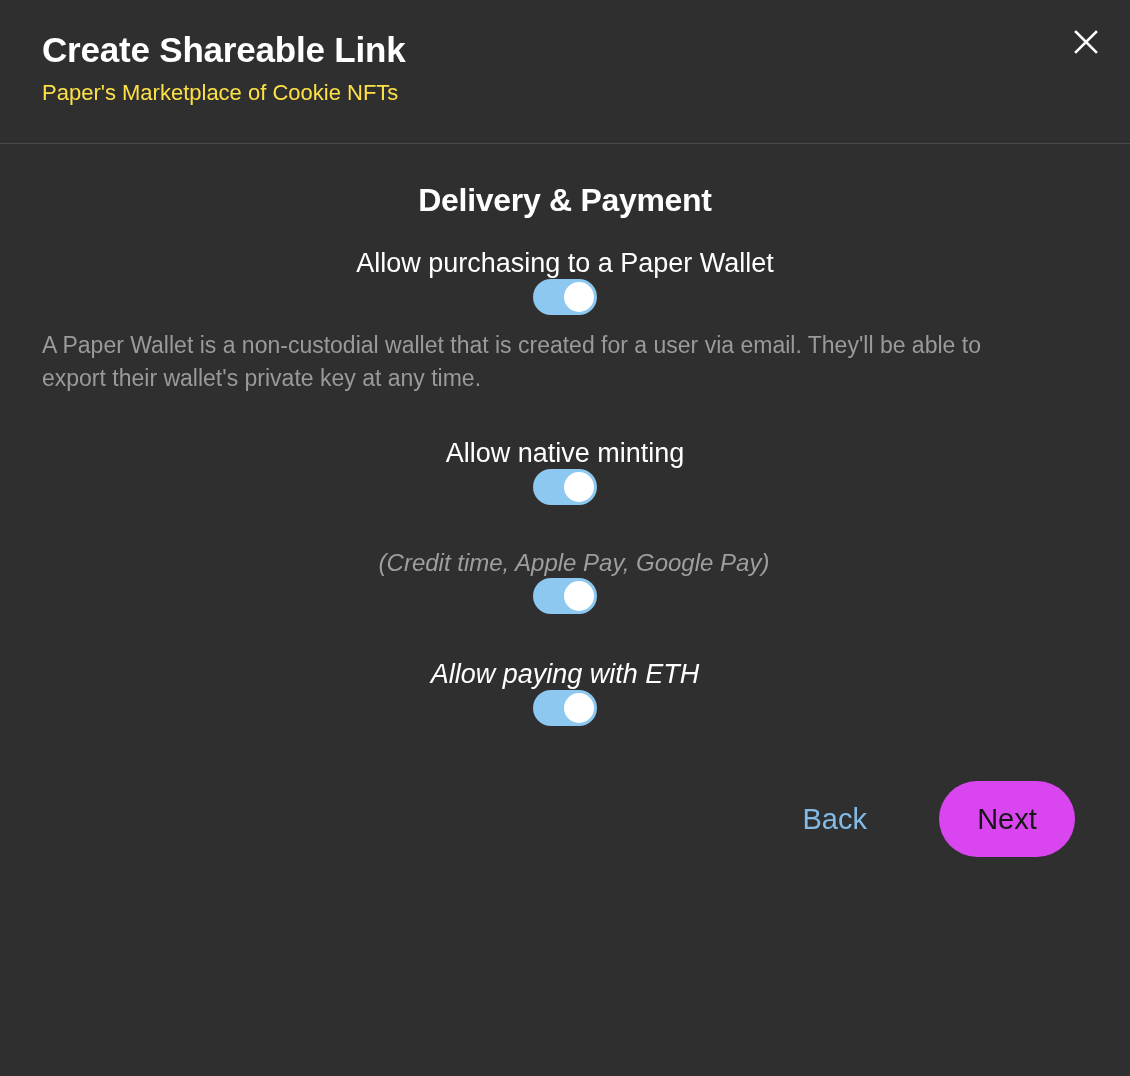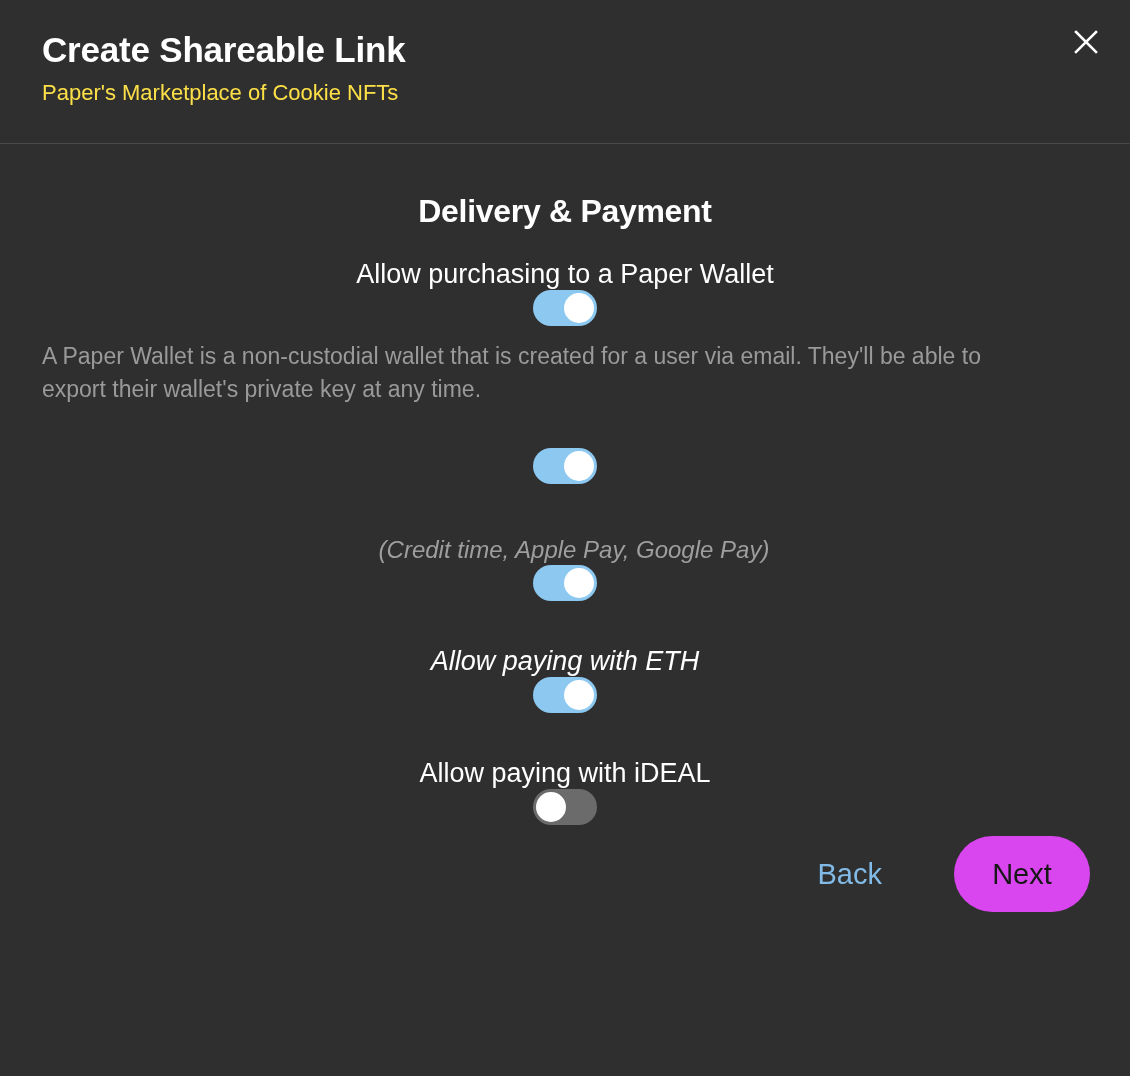--- a/index.html
+++ b/index.html
@@ -75,21 +75,21 @@
     padding: 0 42px;
     position: relative;
   }
 
   .section-heading {
     text-align: center;
     font-size: 32px;
     font-weight: bold;
     color: #ffffff;
     letter-spacing: -0.3px;
-    margin-top: 49px;
+    margin-top: 38px;
     margin-bottom: 0;
   }
 
   .options {
     margin-top: 28px;
   }
 
   .option-row {
     display: flex;
     align-items: center;
@@ -163,21 +163,21 @@
   .toggle.off { background: #6b6b6b; }
   .toggle.off .knob { left: 3px; }
 
   
   .modal-footer {
     flex: 0 0 auto;
     height: 116px;
     display: flex;
     align-items: center;
     justify-content: flex-end;
-    padding: 0 40px 18px 40px;
+    padding: 0 55px 18px 40px;
     gap: 0;
   }
 
   .back-button {
     background: none;
     border: none;
     color: #82bbe8;
     font-size: 29px;
     font-family: "Liberation Sans", sans-serif;
     cursor: pointer;
@@ -231,20 +231,23 @@
           <button class="toggle on">
             <span class="knob"></span>
           </button>
         </div>
         <div class="option-desc">A Paper Wallet is a non-custodial wallet that is created for a user via email. They'll be able to export their wallet's private key at any time.</div>
       </div>
 
 
       <div class="option-block sp-3">
         <div class="option-row">
+          <div class="option-label-wrap">
+            <span class="option-label">Allow native minting</span>
+          </div>
           <button class="toggle on">
             <span class="knob"></span>
           </button>
         </div>
       </div>
 
       <div class="option-block sp-4">
         <div class="option-row">
           <div class="option-label-wrap">
             <span class="option-hint">(Credit time, Apple Pay, Google Pay)</span>
@@ -259,30 +262,20 @@
         <div class="option-row">
           <div class="option-label-wrap">
             <span class="option-label">Allow paying with ETH</span>
           </div>
           <button class="toggle on">
             <span class="knob"></span>
           </button>
         </div>
       </div>
 
-      <div class="option-block">
-        <div class="option-row">
-          <div class="option-label-wrap">
-            <span class="option-label">Allow paying with iDEAL</span>
-          </div>
-          <button class="toggle off">
-            <span class="knob"></span>
-          </button>
-        </div>
-      </div>
 
     </div>
   </div>
 
   <div class="modal-footer">
     <button class="back-button">Back</button>
     <button class="next-button">Next</button>
   </div>
 
 </div>

